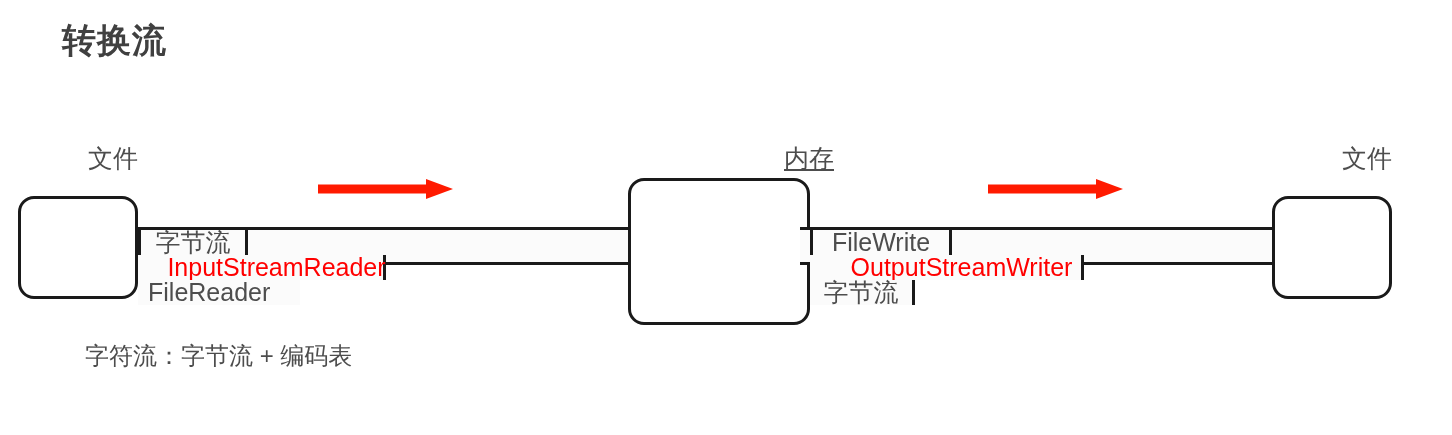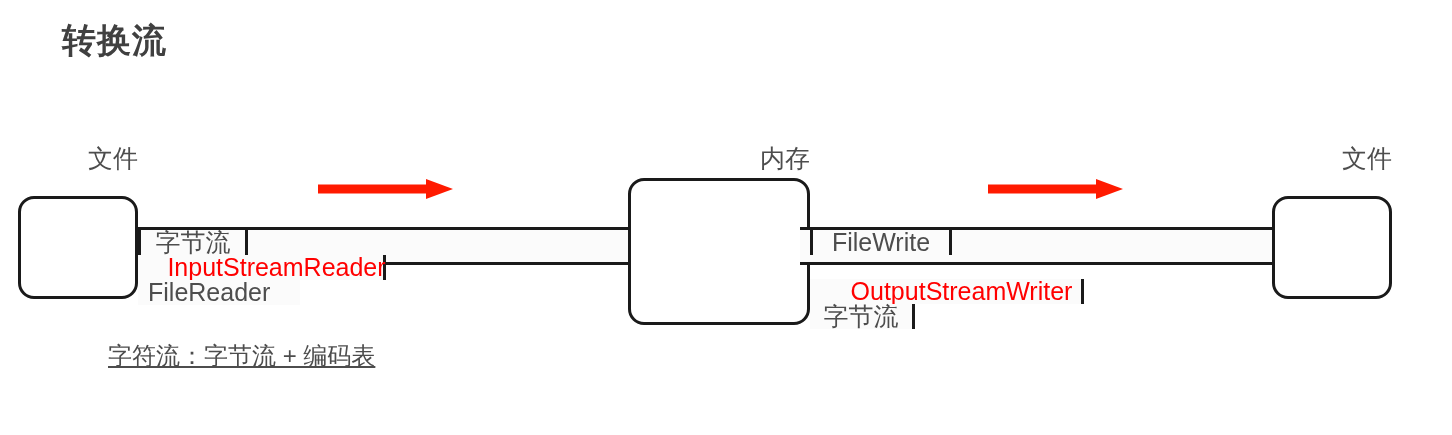--- a/index.html
+++ b/index.html
@@ -123,41 +123,41 @@
   <div class="node-label" style="left:18px; top:142px; width:120px;">文件</div>
 
   <div class="arrow" style="left:318px; top:178px; width:135px;">
     <svg width="135" height="22" viewBox="0 0 135 22" xmlns="http://www.w3.org/2000/svg">
       <line x1="0" y1="11" x2="112" y2="11" stroke="#ff1a00" stroke-width="9"></line>
       <polygon points="108,1 135,11 108,21" fill="#ff1a00"></polygon>
     </svg>
   </div>
 
   <div class="node-box" style="left:628px; top:178px; width:182px; height:147px;"></div>
-  <div class="node-label" style="left:628px; top:142px; width:182px;">内存</div>
+  <div class="node-label" style="left:652px; top:142px; width:182px;text-decoration:underline;">内存</div>
 
   <div class="band-stub" style="left:800px; top:227px; width:40px;"></div>
 
   <div class="band" style="left:810px; top:227px; width:465px;">
     <div class="band-cell cell-div-left cell-div-right txt-gray" style="width:142px;">
       <span>FileWrite</span>
     </div>
-    <div class="band-cell cell-div-right txt-red" style="width:274px;margin-top:24px;">
+    <div class="band-cell cell-div-right txt-red" style="width:274px;">
       <span>OutputStreamWriter</span>
     </div>
     <div class="band-cell cell-div-right txt-gray" style="width:105px;">
       <span>字节流</span>
     </div>
   </div>
 
   <div class="node-box" style="left:1272px; top:196px; width:120px; height:103px;"></div>
   <div class="node-label" style="left:1272px; top:142px; width:120px;">文件</div>
 
   <div class="arrow" style="left:988px; top:178px; width:135px;">
     <svg width="135" height="22" viewBox="0 0 135 22" xmlns="http://www.w3.org/2000/svg">
       <line x1="0" y1="11" x2="112" y2="11" stroke="#ff1a00" stroke-width="9"></line>
       <polygon points="108,1 135,11 108,21" fill="#ff1a00"></polygon>
     </svg>
   </div>
 
-  <div class="caption" style="left:108px; top:340px;text-decoration:underline;">字符流：字节流 + 编码表</div>
+  <div class="caption" style="left:85px; top:340px;">字符流：字节流 + 编码表</div>
 
 </div>
 
 </body></html>

